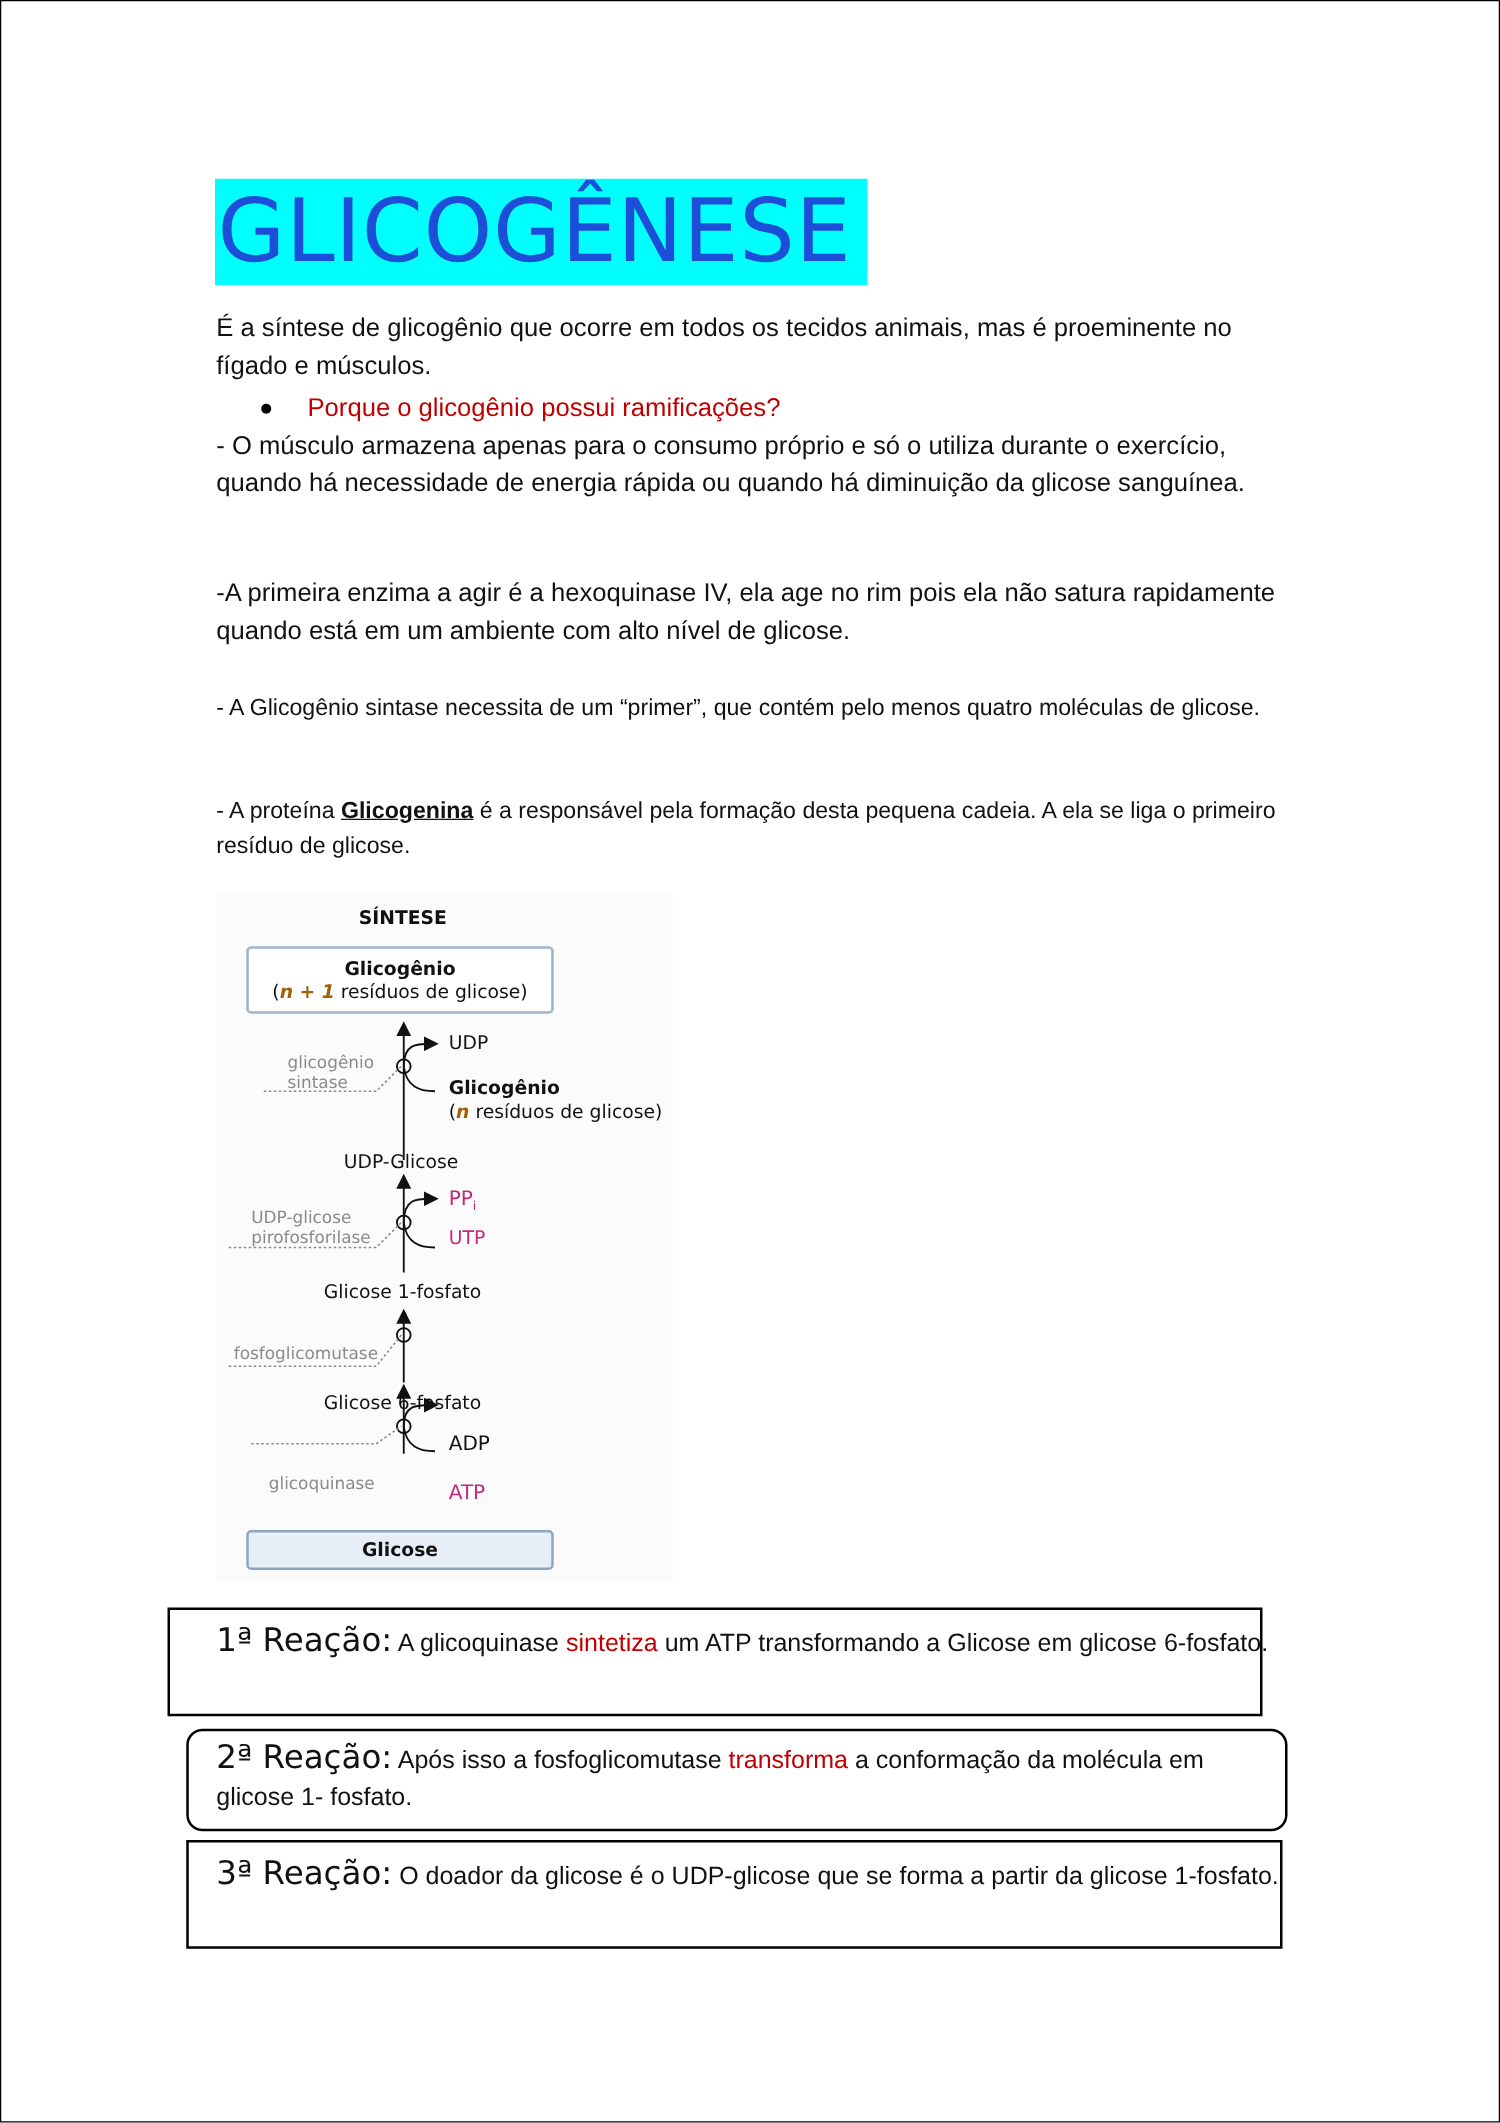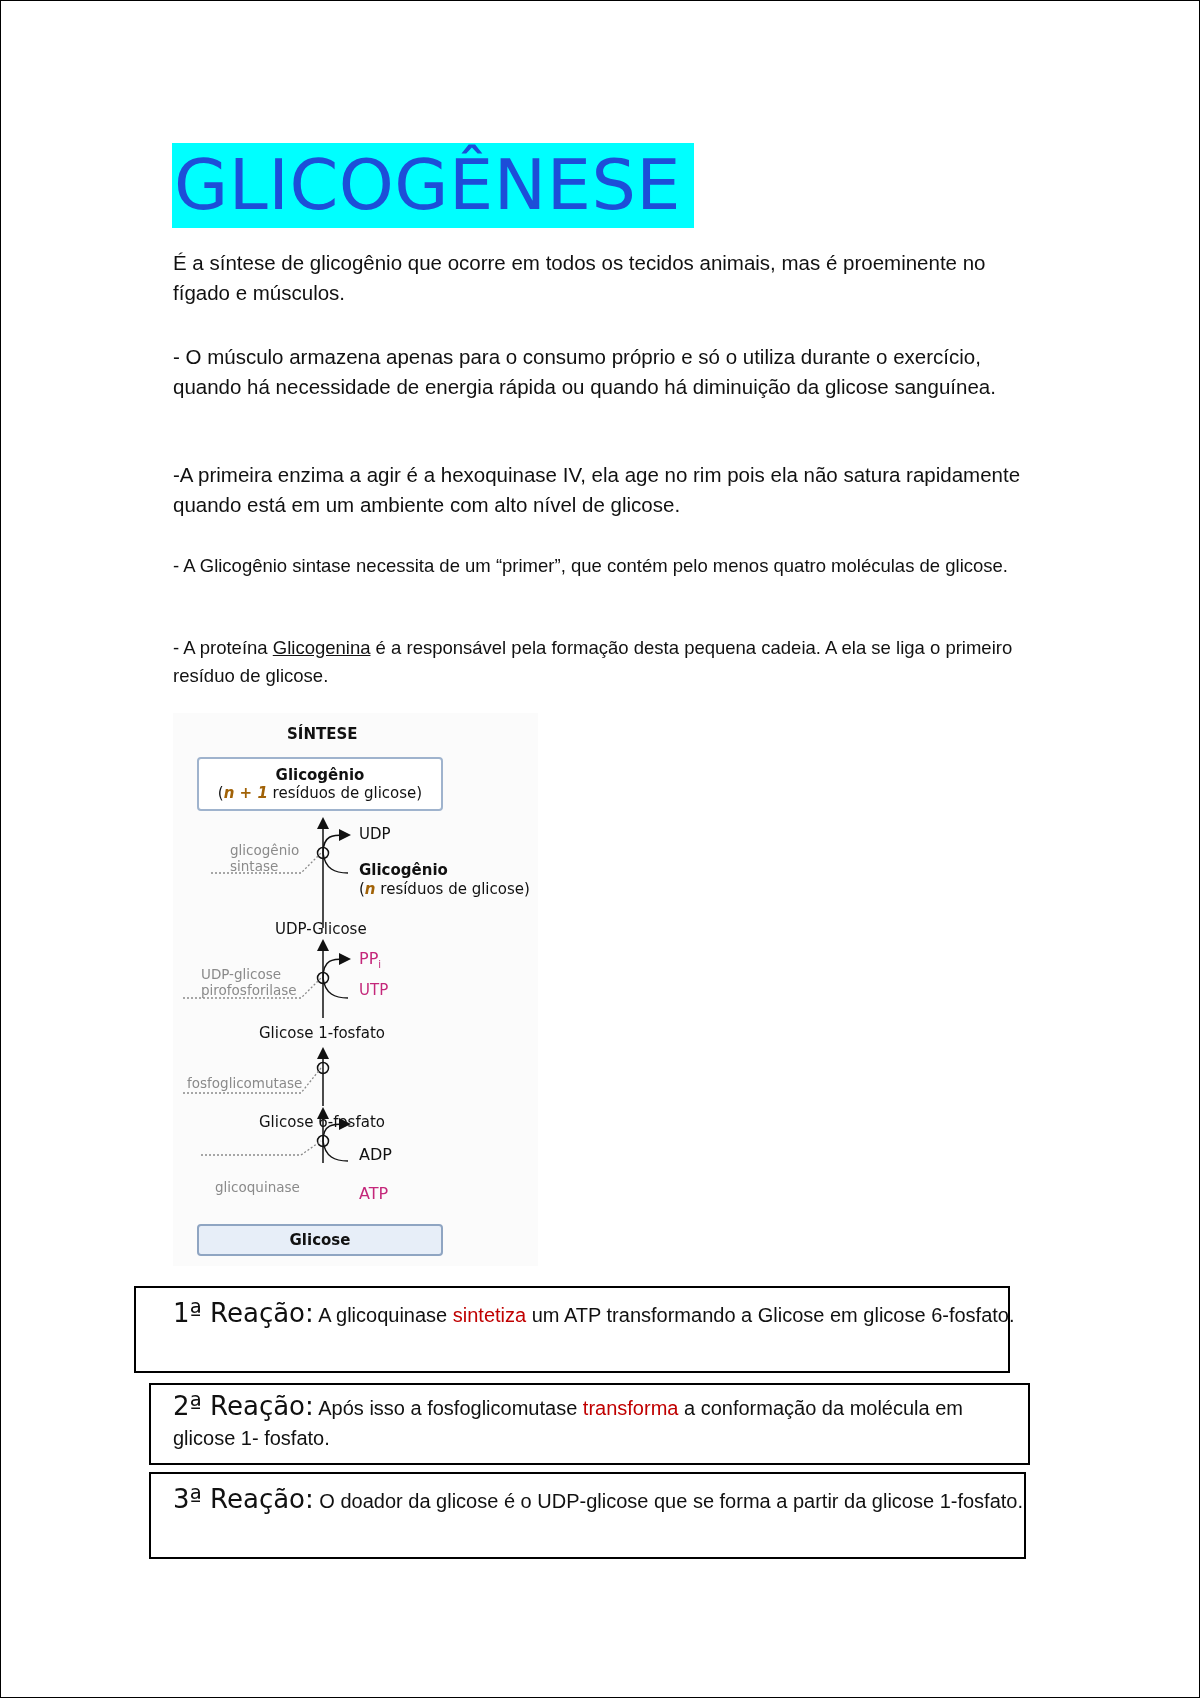--- a/index.html
+++ b/index.html
@@ -18,21 +18,21 @@
   .body-text {
     position: absolute; left: 172px; width: 860px;
     font-size: 20.5px; line-height: 29.5px; color: #111;
     font-family: "Liberation Sans Narrow", "Liberation Sans", sans-serif;
   }
   .small-text { font-size: 18.5px; line-height: 27.5px; }
   .q-red { color: #c00000; }
   .bullet-line { position: absolute; left: 208px; }
   .bullet-dot { display: inline-block; width: 8px; height: 8px; border-radius: 50%; background: #000; position: absolute; left: 0; top: 11px; }
   .bullet-text { position: absolute; left: 37px; white-space: nowrap; }
-  .u-bold { font-weight: normal; text-decoration: underline; }
+  .u-bold { font-weight: bold; text-decoration: underline; }
 
   
   .diagram {
     position: absolute; left: 172px; top: 712px; width: 365px; height: 553px;
     background: #fbfbfb; font-family: "DejaVu Sans", sans-serif;
   }
   .d-text { position: absolute; white-space: nowrap; color: #111; font-size: 15px; }
   .d-gray { color: #8a8a8a; font-size: 13.5px; line-height: 16px; }
   .d-magenta { color: #c4277a; }
   .d-bold { font-weight: bold; }
@@ -54,20 +54,24 @@
 </style>
 </head>
 <body>
 
 <div class="page">
 
   <div class="title">GLICOGÊNESE</div>
 
   <div class="body-text" style="top:247px;">É a síntese de glicogênio que ocorre em todos os tecidos animais, mas é proeminente no fígado e músculos.</div>
 
+  <div class="body-text bullet-line" style="top:311px; left:208px; width:700px; height:30px;">
+    <span class="bullet-dot"></span>
+    <span class="bullet-text q-red">Porque o glicogênio possui ramificações?</span>
+  </div>
 
   <div class="body-text" style="top:341px;">- O músculo armazena apenas para o consumo próprio e só o utiliza durante o exercício, quando há necessidade de energia rápida ou quando há diminuição da glicose sanguínea.</div>
 
   <div class="body-text" style="top:459px;">-A primeira enzima a agir é a hexoquinase IV, ela age no rim pois ela não satura rapidamente quando está em um ambiente com alto nível de glicose.</div>
 
   <div class="body-text small-text" style="top:551px;">- A Glicogênio sintase necessita de um “primer”, que contém pelo menos quatro moléculas de glicose.</div>
 
   <div class="body-text small-text" style="top:633px;">
     <span>- A proteína </span><span class="u-bold">Glicogenina</span><span> é a responsável pela formação desta pequena cadeia. A ela se liga o primeiro resíduo de glicose.</span>
   </div>
@@ -143,21 +147,21 @@
       <div class="d-bold" style="line-height:28px;">Glicose</div>
     </div>
   </div>
 
   <div class="rx-box" style="left:133px; top:1285px; width:872px; height:83px;">
     <div class="rx-inner">
       <span class="rx-label">1ª Reação:</span><span> A glicoquinase </span><span class="red">sintetiza</span><span> um ATP transformando a Glicose em glicose 6-fosfato.</span>
     </div>
   </div>
 
-  <div class="rx-box" style="left:148px; top:1382px; width:877px; height:78px;">
+  <div class="rx-box" style="left:148px; top:1382px; width:877px; height:78px;border-radius:13px;">
     <div class="rx-inner" style="left:22px; right:10px; top:6px;">
       <span class="rx-label">2ª Reação:</span><span> Após isso a fosfoglicomutase </span><span class="red">transforma</span><span> a conformação da molécula em glicose 1- fosfato.</span>
     </div>
   </div>
 
   <div class="rx-box" style="left:148px; top:1471px; width:873px; height:83px;">
     <div class="rx-inner" style="left:22px; right:-5px; top:10px;">
       <span class="rx-label">3ª Reação:</span><span> O doador da glicose é o UDP-glicose que se forma a partir da glicose 1-fosfato.</span>
     </div>
   </div>

